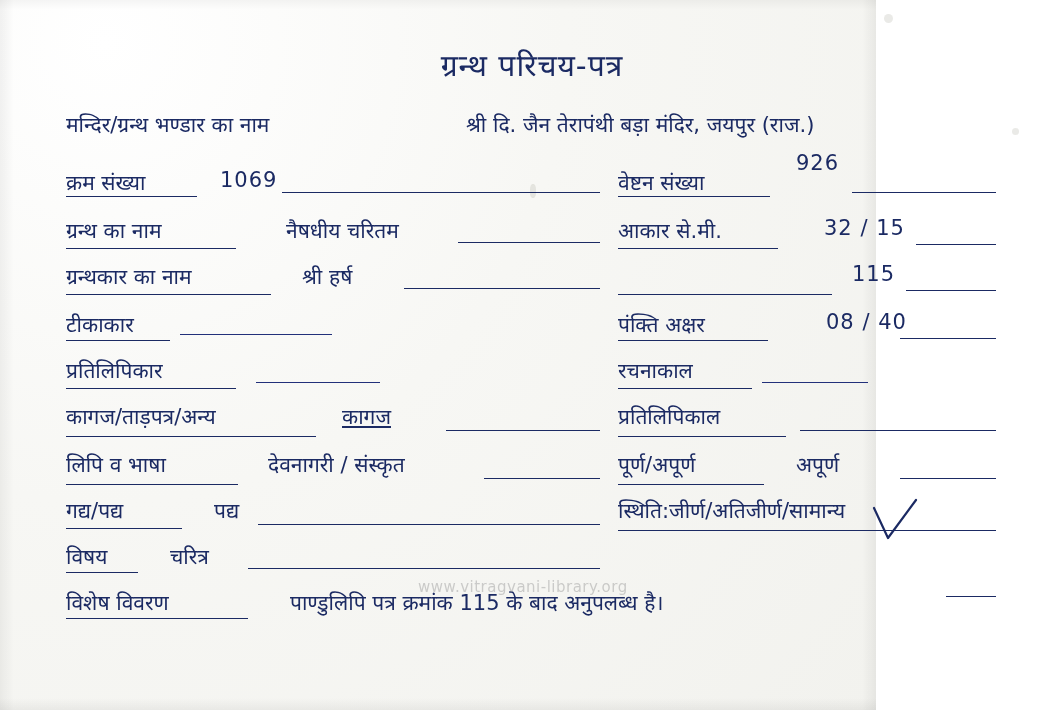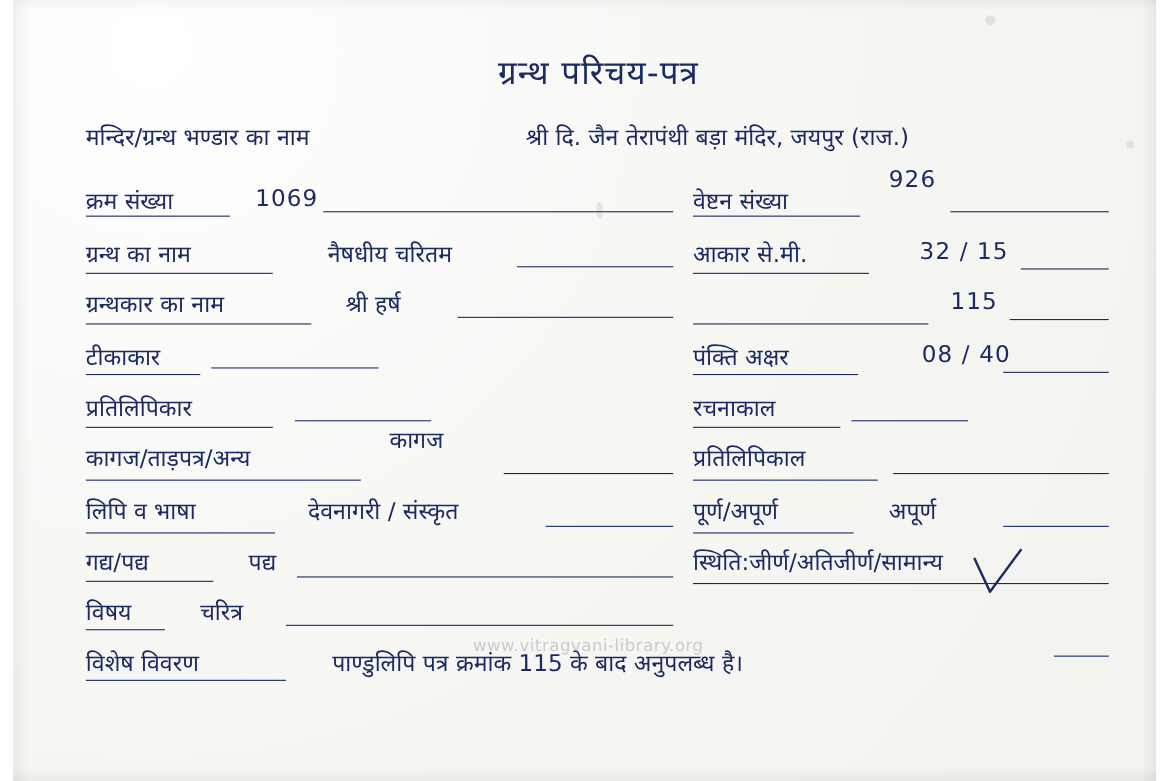--- a/index.html
+++ b/index.html
@@ -9,26 +9,25 @@
   }
   body {
     width: 1064px;
     height: 710px;
     font-family: "DejaVu Sans", sans-serif;
     color: #1b2a63;
     overflow: hidden;
   }
   #sheet {
     position: relative;
-    width: 1039px;
+    width: 876px;
     height: 710px;
     background: #fdfdfb;
     background-image:
        radial-gradient(circle at 12% 6%, #ffffff 0%, #f7f7f4 45%, #f2f2ee 100%);
-    margin-left: 12px;
   }
   
   #sheet::before {
     content: "";
     position: absolute;
     inset: 0;
     background:
       linear-gradient(90deg, rgba(0,0,0,0.05) 0px, rgba(0,0,0,0) 14px),
       linear-gradient(270deg, rgba(0,0,0,0.05) 0px, rgba(0,0,0,0) 14px),
       linear-gradient(180deg, rgba(0,0,0,0.04) 0px, rgba(0,0,0,0) 10px),
@@ -139,21 +138,21 @@
   <div class="row value" style="left:216px; top:310px;"></div>
   <div class="rule" style="left:66px; top:340px; width:104px;"></div>
   <div class="rule thin" style="left:180px; top:334px; width:152px;"></div>
 
   <div class="row label" style="left:66px; top:356px;text-align:right;">प्रतिलिपिकार</div>
   <div class="row value" style="left:270px; top:356px;"></div>
   <div class="rule" style="left:66px; top:388px; width:170px;"></div>
   <div class="rule thin" style="left:256px; top:382px; width:124px;"></div>
 
   <div class="row label" style="left:66px; top:402px;">कागज/ताड़पत्र/अन्य</div>
-  <div class="row value" style="left:342px; top:385px;">कागज</div>
+  <div class="row value" style="left:342px; top:402px;text-decoration:underline;">कागज</div>
   <div class="rule" style="left:66px; top:436px; width:250px;"></div>
   <div class="rule" style="left:446px; top:430px; width:154px;"></div>
 
   <div class="row label" style="left:66px; top:450px;">लिपि व भाषा</div>
   <div class="row value" style="left:268px; top:450px;">देवनागरी / संस्कृत</div>
   <div class="rule" style="left:66px; top:484px; width:172px;"></div>
   <div class="rule" style="left:484px; top:478px; width:116px;"></div>
 
   <div class="row label" style="left:66px; top:496px;">गद्य/पद्य</div>
   <div class="row value" style="left:214px; top:496px;">पद्य</div>

